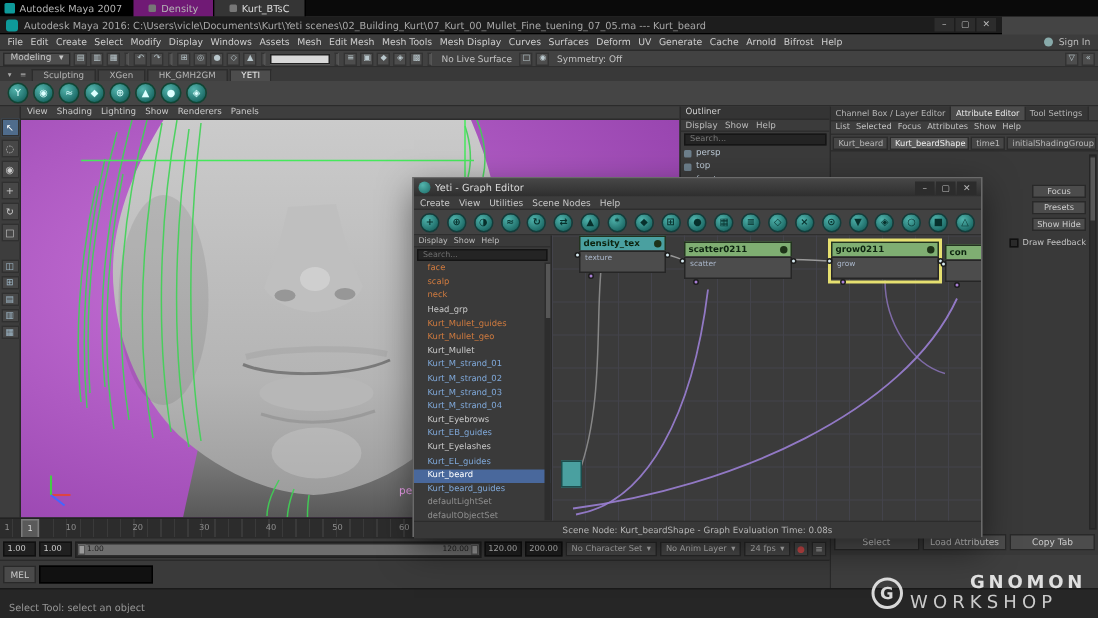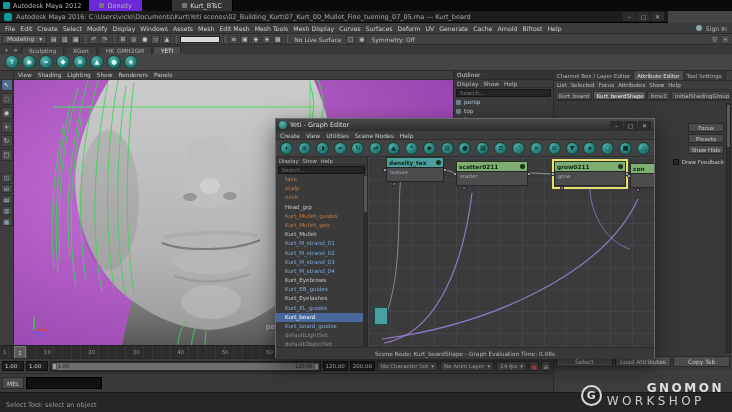--- a/index.html
+++ b/index.html
@@ -6,22 +6,22 @@
   html,body { background:#222; }
   #app {
     position:relative; width:732px; height:412px; overflow:hidden;
     font-family:"DejaVu Sans", sans-serif; background:#444444; color:#ccc;
     -webkit-font-smoothing:antialiased;
   }
   
   .taskbar { position:absolute; left:0; top:0; width:732px; height:11px; background:#0a0a0a; display:flex; align-items:stretch; font-size:6.5px; color:#b5b5b5; }
   .tb-app { display:flex; align-items:center; gap:3px; padding:0 8px 0 3px; background:#000; }
   .tb-logo { width:7px; height:7px; background:#0e9a9a; border-radius:1px; }
-  .tb-tab { display:flex; align-items:center; gap:3px; padding:0 10px; background:#6d28d9; border-right:1px solid #000; }
-  .tb-tab.active { background:#353535; color:#ddd;margin-left:29px; }
+  .tb-tab { display:flex; align-items:center; gap:3px; padding:0 10px; background:#701a75; border-right:1px solid #000; }
+  .tb-tab.active { background:#353535; color:#ddd; }
   .tb-dot { width:5px; height:5px; background:#777; border-radius:1px; }
   .mtitle { position:absolute; left:0; top:11px; width:668px; height:12px; background:#1d1d1d; border-bottom:1px solid #000; display:flex; align-items:center; gap:4px; padding:0 4px; font-size:6.5px; color:#a8a8a8; white-space:nowrap; }
   .mt-logo { width:8px; height:8px; background:#0e9a9a; border-radius:2px; flex:none; }
   .mt-title { overflow:hidden; text-overflow:ellipsis; flex:1; }
   .winbtns { display:flex; gap:1px; flex:none; }
   .winbtn { width:13px; height:9px; font-size:6px; line-height:9px; text-align:center; color:#bbb; background:#2c2c2c; }
   
   .menubar { position:absolute; left:0; top:23px; width:732px; height:11px; background:#3c3c3c; border-bottom:1px solid #2a2a2a; display:flex; align-items:center; gap:5px; padding:0 5px; font-size:6.2px; color:#cfcfcf; white-space:nowrap; }
   .mb-right { margin-left:auto; display:flex; align-items:center; gap:4px; color:#bbb; }
   .mb-user { width:6px; height:6px; border-radius:50%; background:#8aa; }
@@ -137,21 +137,21 @@
   .ge-status { height:12px; background:#383838; border-top:1px solid #2c2c2c; display:flex; align-items:center; justify-content:center; font-size:5.8px; color:#b5b5b5; }
 </style>
 </head>
 <body>
 
 <div id="app">
 
   <div class="taskbar">
     <div class="tb-app">
       <span class="tb-logo"></span>
-      <span>Autodesk Maya 2012</span>
+      <span>Autodesk Maya 2007</span>
     </div>
     <div style="display:flex;">
 
         <div class="tb-tab">
           <span class="tb-dot"></span>
           <span>Density</span>
         </div>
 
         <div class="tb-tab active">
           <span class="tb-dot"></span>

